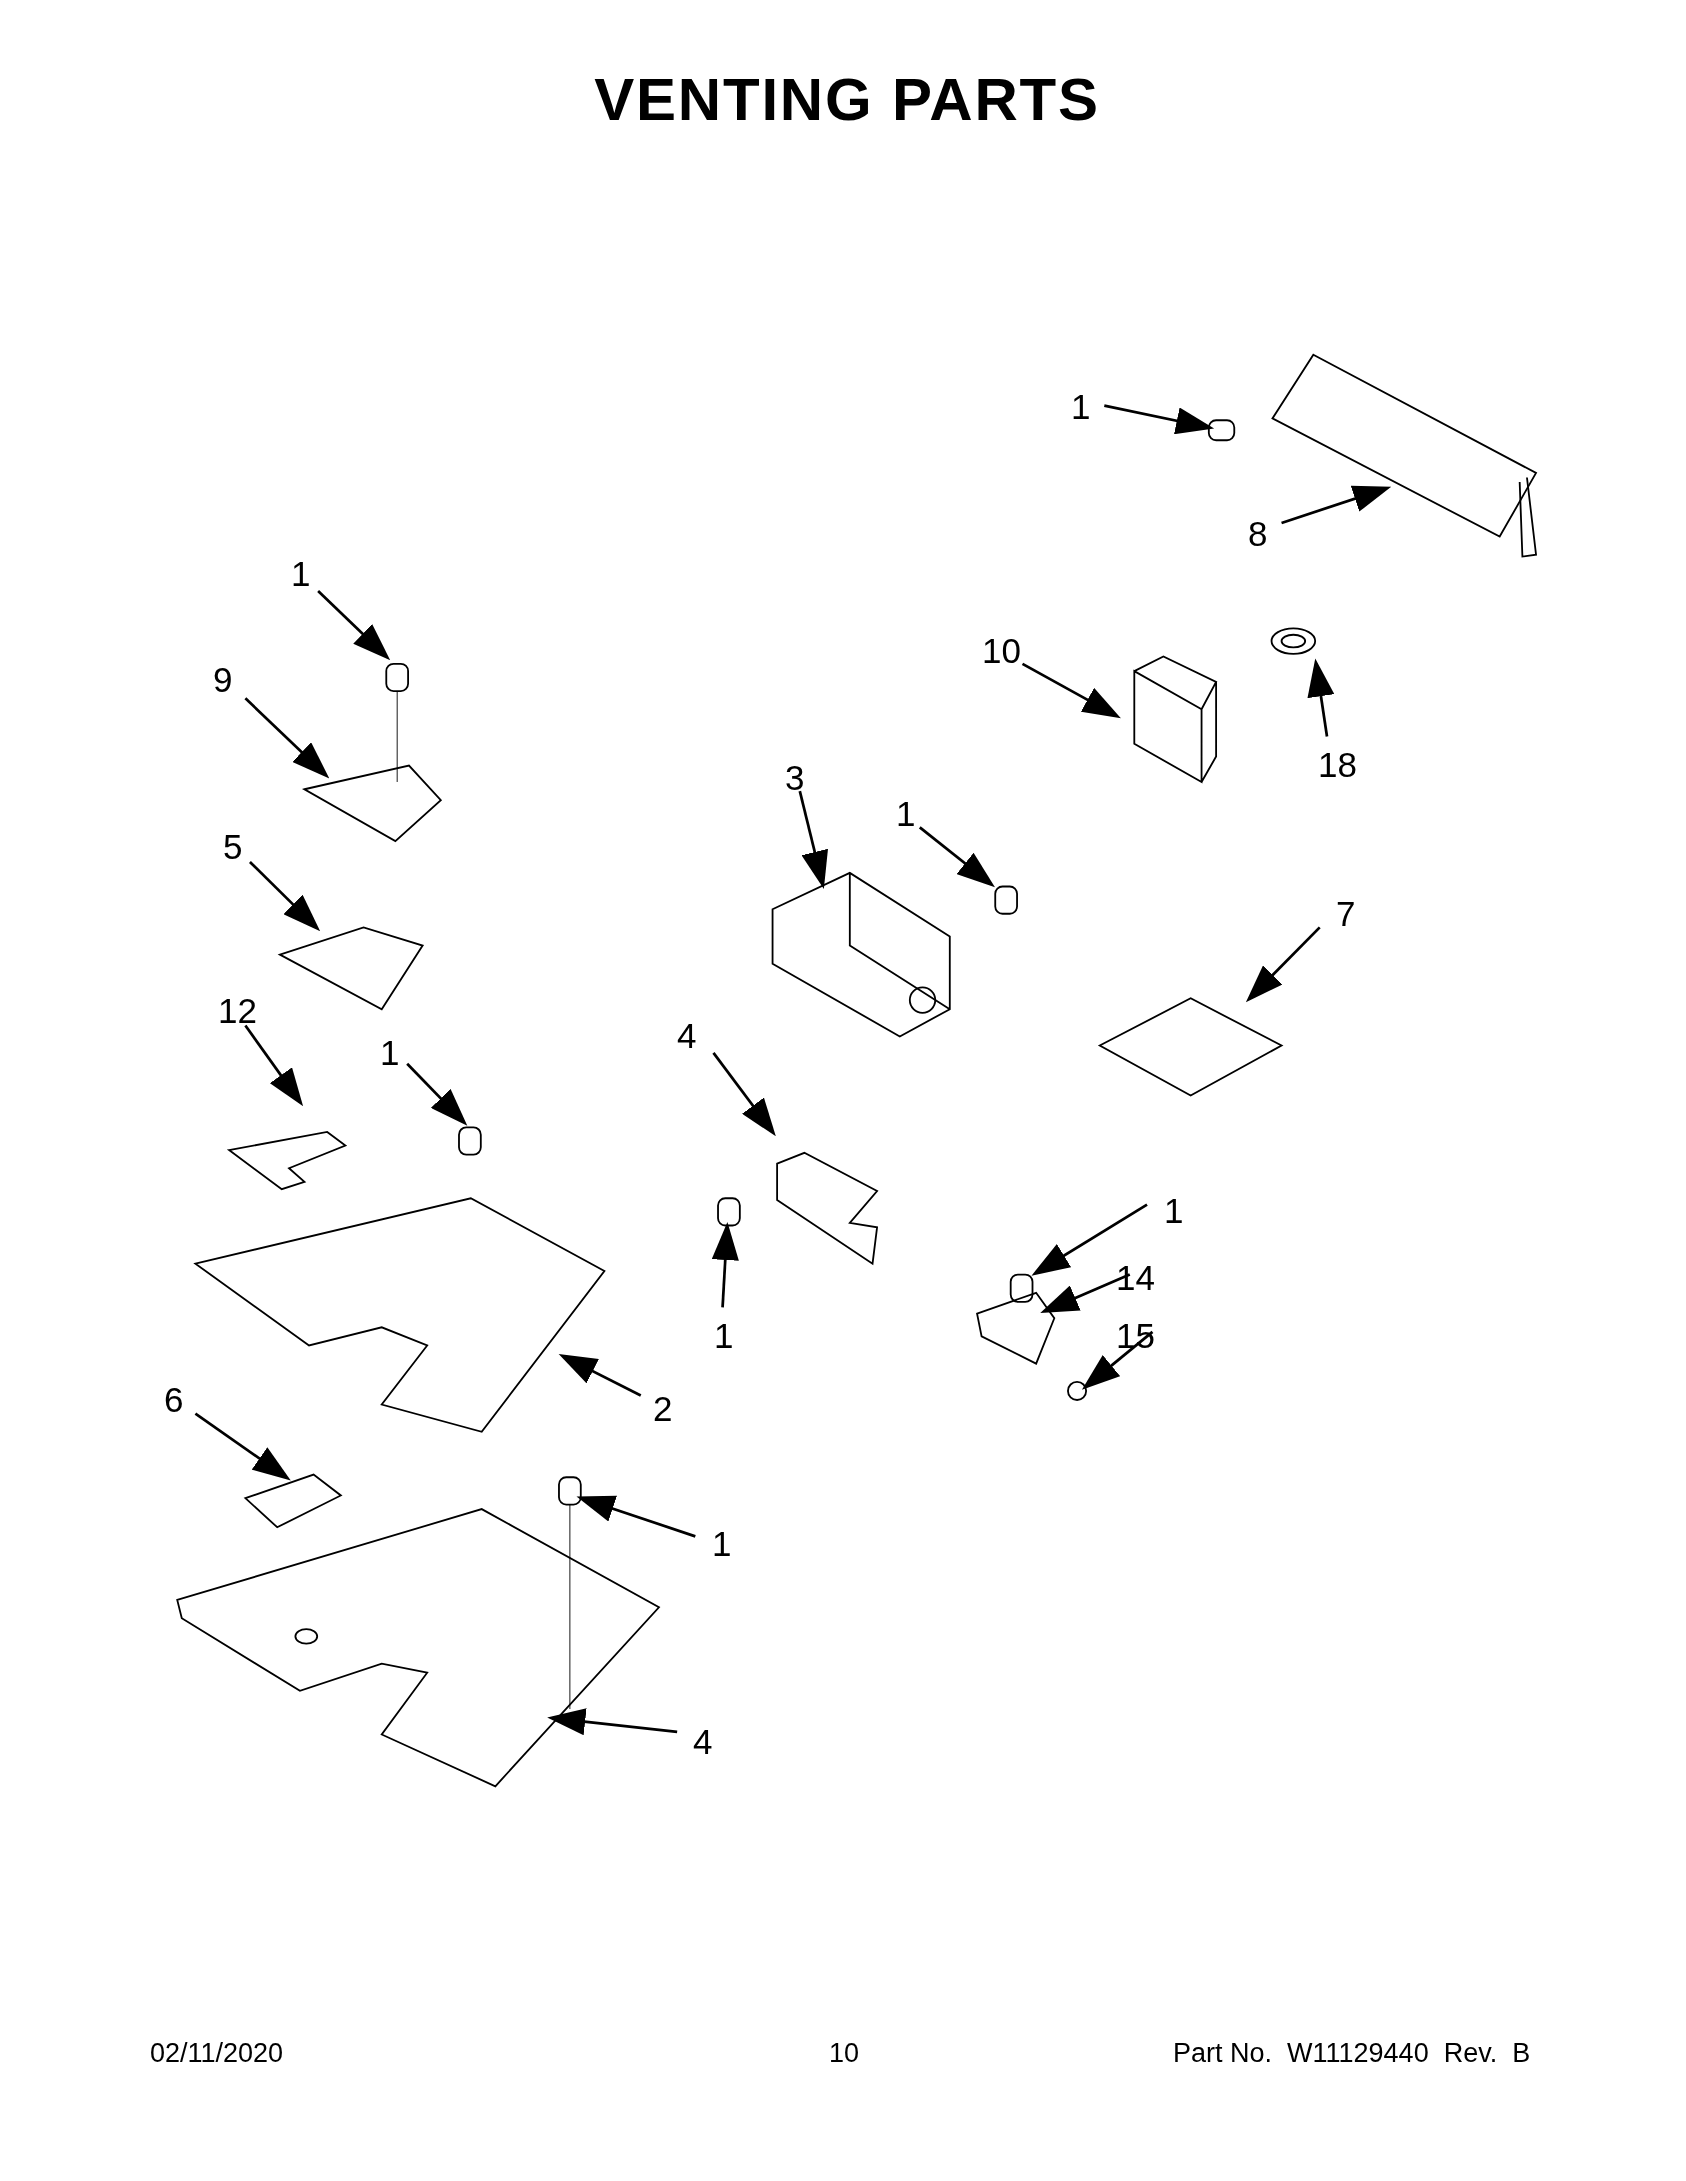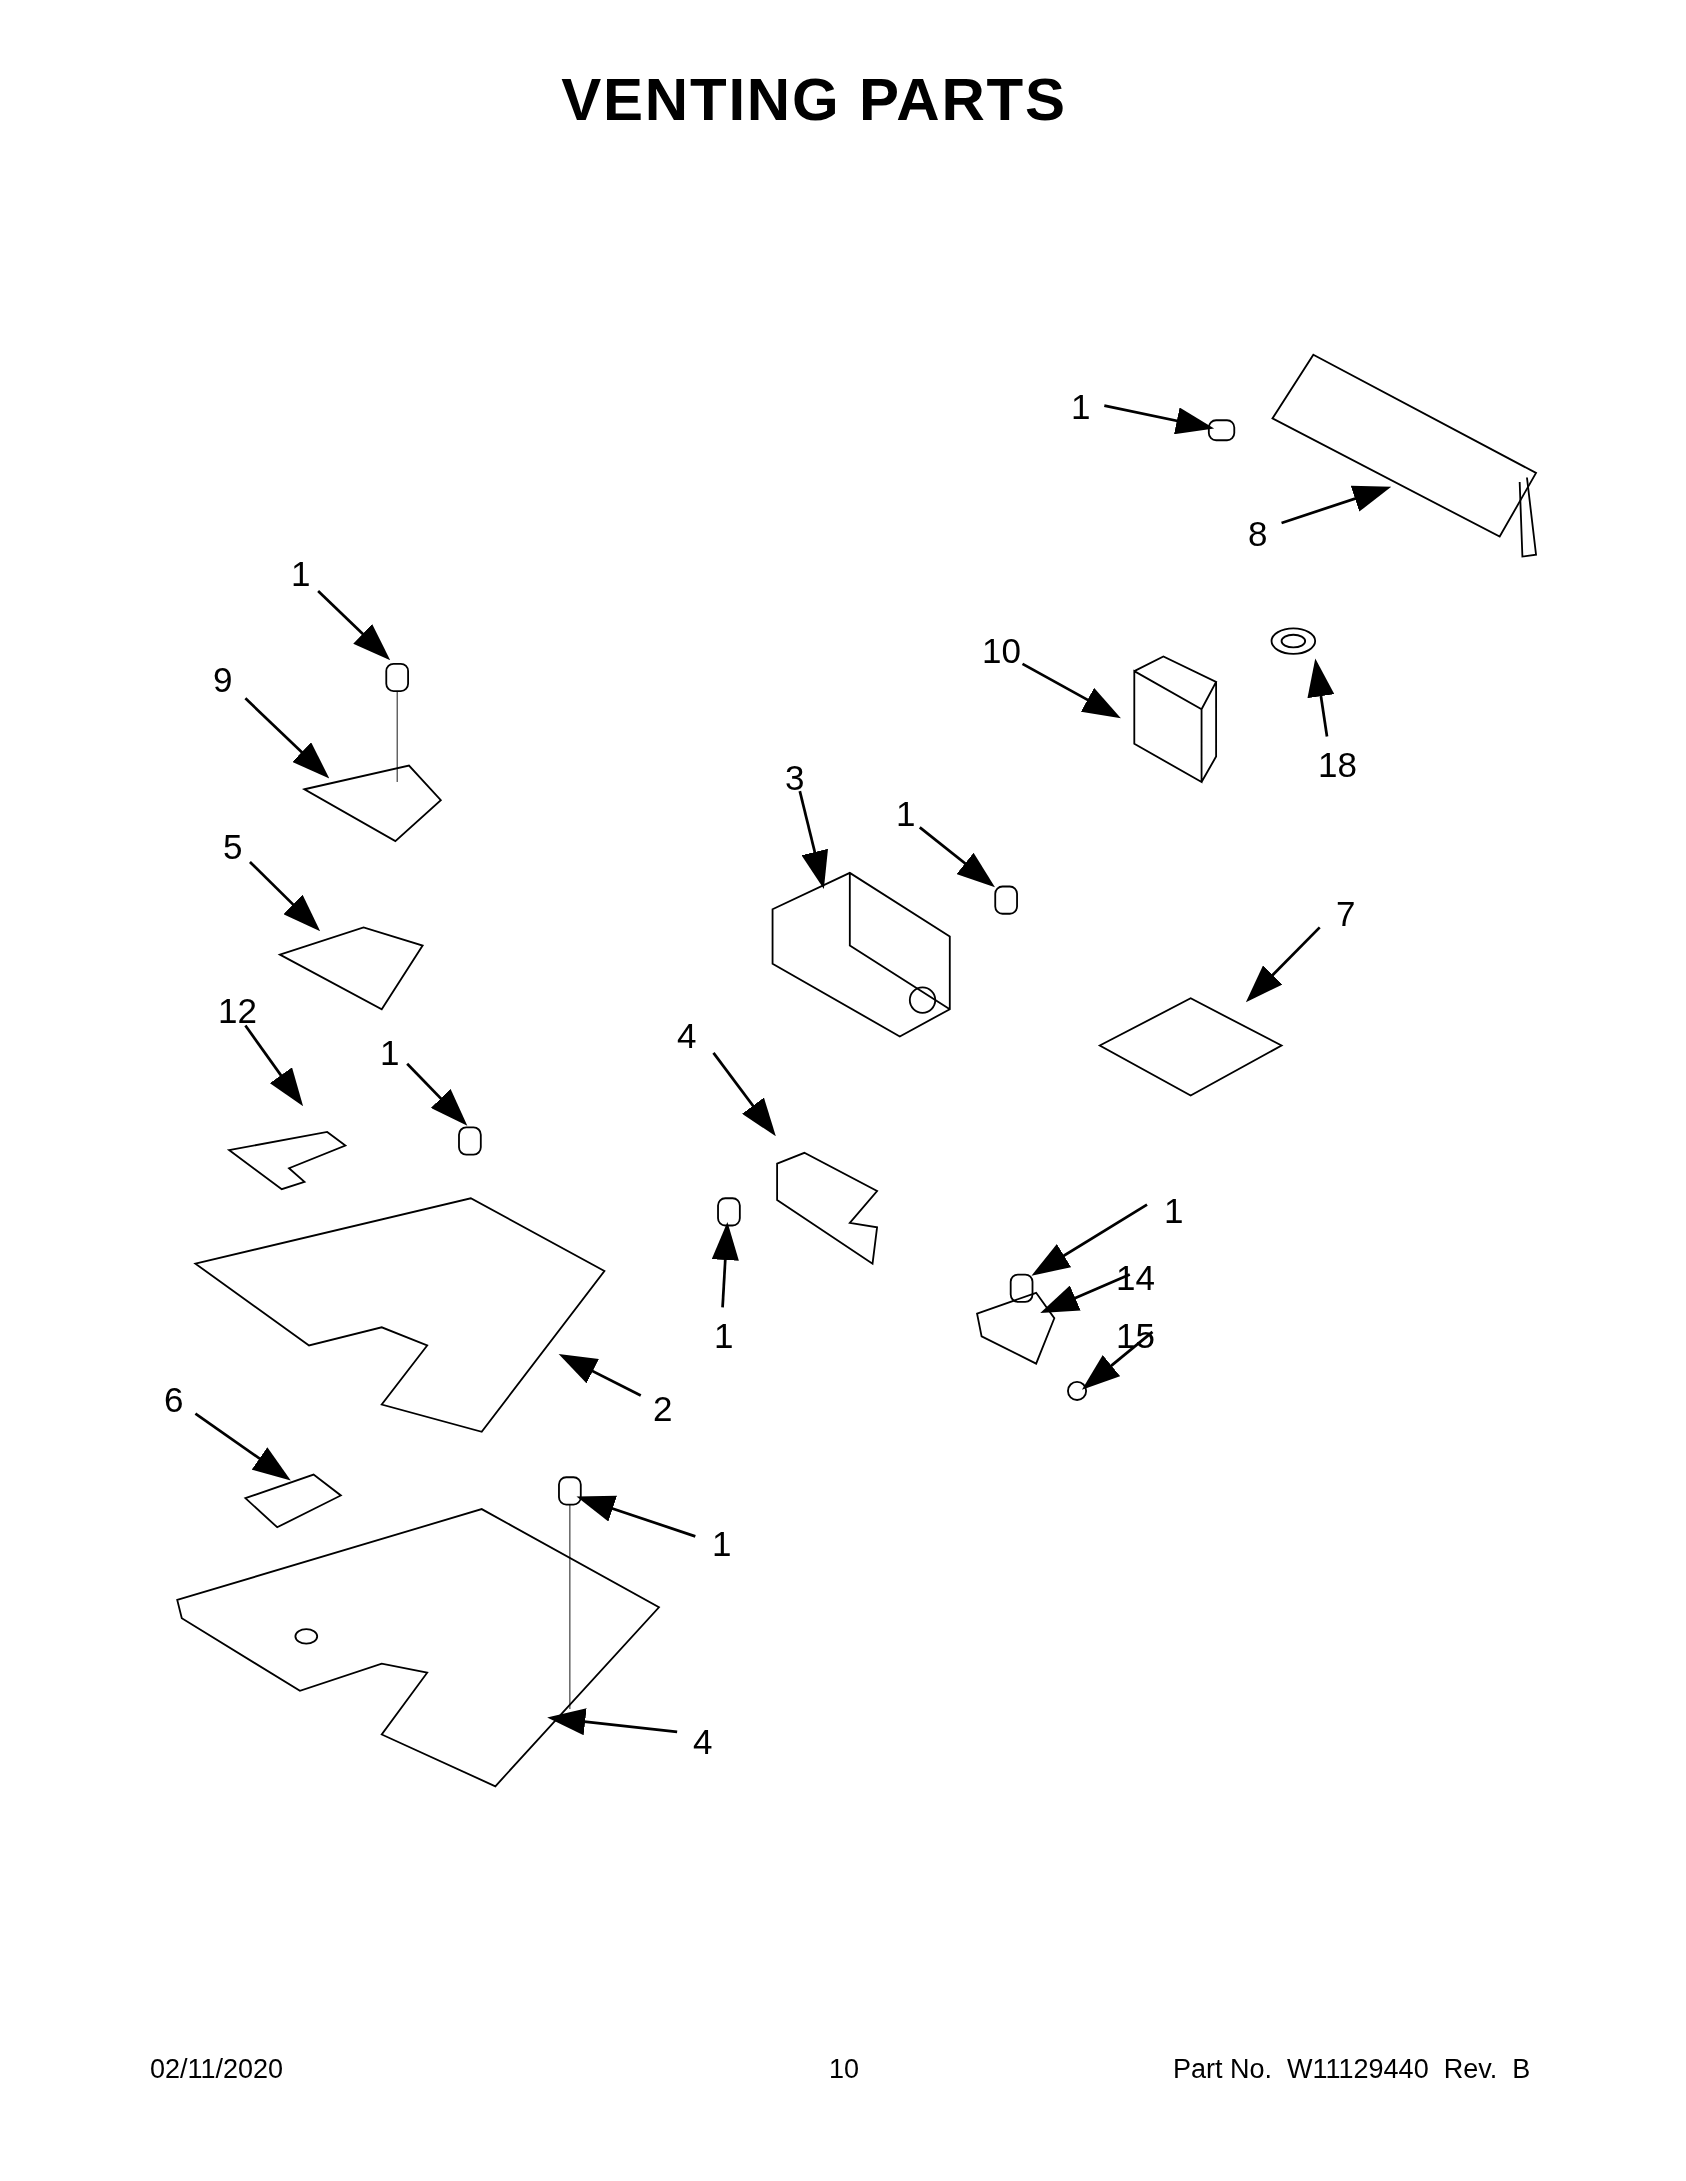--- a/index.html
+++ b/index.html
@@ -1,19 +1,19 @@
 <!DOCTYPE html>
 <html style="font-size:14.5px"><head>
 <meta charset="utf-8">
 <style>
   html,body{margin:0;padding:0;background:#fff;}
   body{width:1686px;height:2182px;position:relative;overflow:hidden;font-family:"Liberation Sans",sans-serif;color:#000;}
-  .title{position:absolute;left:0;width:1628px;top:65px;text-align:center;font-weight:bold;font-size:60px;letter-spacing:1.8px;}
+  .title{position:absolute;left:0;width:1628px;top:65px;text-align:center;font-weight:bold;font-size:60px;letter-spacing:1.8px;padding-left:33px;}
   .callout{position:absolute;font-size:35px;line-height:1;}
-  .footer{position:absolute;top:2038px;font-size:27px;margin-top:16px;}
+  .footer{position:absolute;top:2038px;font-size:27px;}
   svg.art{position:absolute;left:0;top:0;}
 </style>
 </head>
 <body>
 
 <div class="title">VENTING PARTS</div>
 
 <svg class="art" width="1686" height="2182" fill="none" stroke="#000" stroke-width="2" viewBox="0 0 1855 2400">
   <defs>
     <marker id="ah" markerWidth="14" markerHeight="10" refX="12" refY="5" orient="auto">

